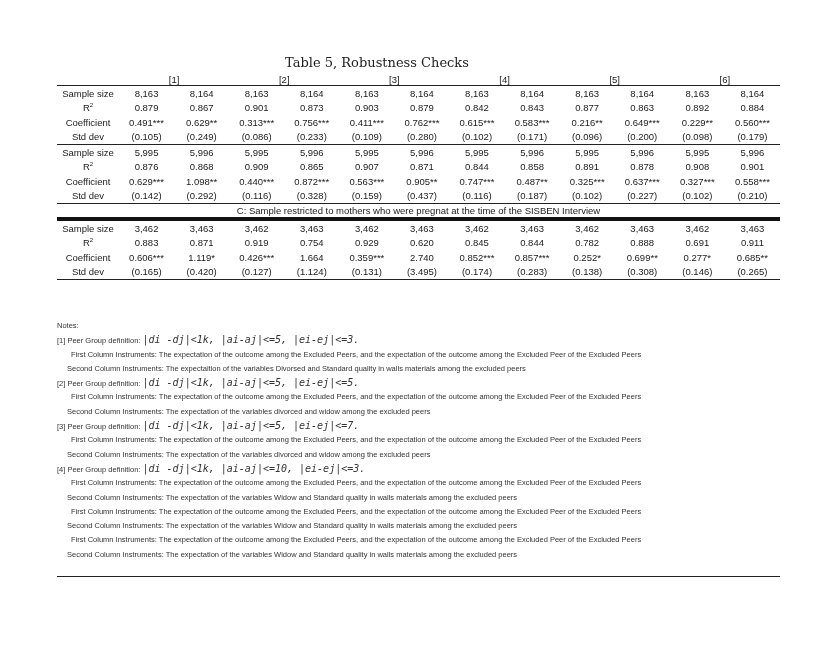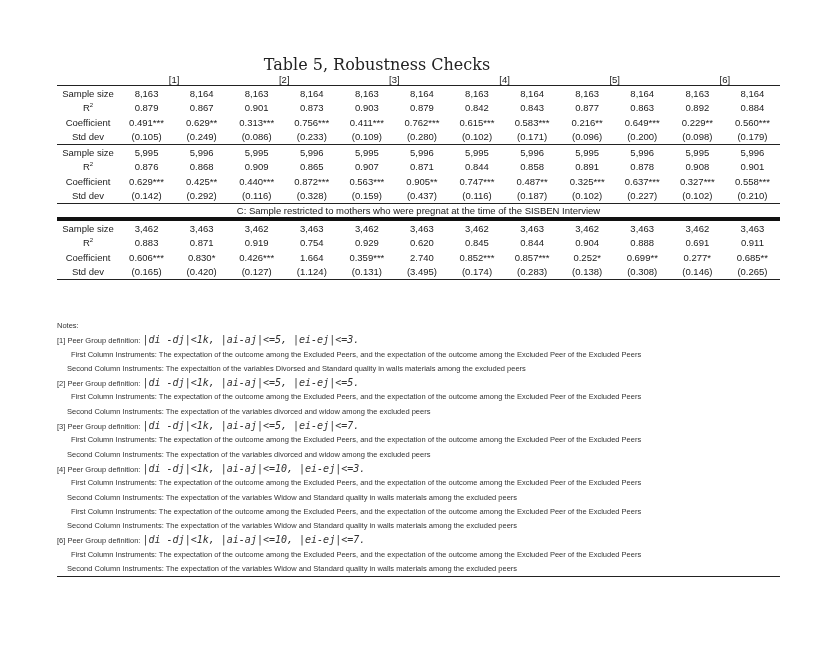--- a/index.html
+++ b/index.html
@@ -1,35 +1,35 @@
 <!DOCTYPE html>
 <html><head>
 <meta charset="utf-8">
 <style>
   html, body { margin: 0; padding: 0; background: #ffffff; }
   body { width: 835px; height: 660px; position: relative; overflow: hidden; color: #1a1a1a; }
   .title {
     position: absolute; top: 55px; left: 0; width: 754px; text-align: center;
-    font-family: "DejaVu Serif", serif; font-size: 16px; color: #222;
+    font-family: "DejaVu Serif", serif; font-size: 13px; color: #222;
   }
   .table-wrap {
     position: absolute; left: 57px; top: 73px; width: 723px;
     font-family: "Liberation Sans", sans-serif; font-size: 9.5px;
   }
   table { border-collapse: collapse; width: 100%; table-layout: fixed; }
   td { padding: 0; height: 14.5px; text-align: center; white-space: nowrap; }
   td.label { text-align: center; width: 62px; }
   tr.colhead td { height: 12px; border-bottom: 1px solid #222; }
   tr.panel-title td { height: 13px; border-bottom: 4px solid #111; text-align: center; }
   tr.last td { border-bottom: 1px solid #222; margin-top: 27px; }
   sup { font-size: 6px; }
   .notes {
     position: absolute; left: 57px; top: 319px; width: 723px;
     font-family: "Liberation Sans", sans-serif; font-size: 7.5px; color: #333;
-    border-bottom: 1px solid #222; padding-bottom: 0;
+    border-bottom: 1px solid #222; padding-bottom: 14px;
   }
   .note-line { height: 14.3px; line-height: 14.3px; white-space: nowrap; }
   .indent { padding-left: 10px; }
   .def { font-family: "DejaVu Sans Mono", monospace; font-style: italic; font-size: 10px; }
 </style>
 </head>
 <body>
 
 <div class="title">Table 5, Robustness Checks</div>
 
@@ -146,21 +146,21 @@
           <td>0.844</td>
           <td>0.858</td>
           <td>0.891</td>
           <td>0.878</td>
           <td>0.908</td>
           <td>0.901</td>
         </tr>
         <tr>
           <td class="label"><span>Coefficient</span></td>
           <td>0.629***</td>
-          <td>0.425**</td>
+          <td>1.098**</td>
           <td>0.440***</td>
           <td>0.872***</td>
           <td>0.563***</td>
           <td>0.905**</td>
           <td>0.747***</td>
           <td>0.487**</td>
           <td>0.325***</td>
           <td>0.637***</td>
           <td>0.327***</td>
           <td>0.558***</td>
@@ -201,29 +201,29 @@
         <tr>
           <td class="label"><span>R</span><sup>2</sup></td>
           <td>0.883</td>
           <td>0.871</td>
           <td>0.919</td>
           <td>0.754</td>
           <td>0.929</td>
           <td>0.620</td>
           <td>0.845</td>
           <td>0.844</td>
-          <td>0.904</td>
+          <td>0.782</td>
           <td>0.888</td>
           <td>0.691</td>
           <td>0.911</td>
         </tr>
         <tr>
           <td class="label"><span>Coefficient</span></td>
           <td>0.606***</td>
-          <td>0.830*</td>
+          <td>1.119*</td>
           <td>0.426***</td>
           <td>1.664</td>
           <td>0.359***</td>
           <td>2.740</td>
           <td>0.852***</td>
           <td>0.857***</td>
           <td>0.252*</td>
           <td>0.699**</td>
           <td>0.277*</td>
           <td>0.685**</td>
@@ -256,16 +256,15 @@
     <div class="note-line indent" style="padding-left: 14px;">First Column Instruments:  The expectation of the outcome among the Excluded Peers, and the expectation of the outcome among the Excluded Peer of the Excluded Peers</div>
     <div class="note-line indent">Second Column Instruments: The expectation of the variables divorced and widow among the excluded peers</div>
     <div class="note-line"><span>[3]</span> <span>Peer Group definition:</span> <span class="def">|di -dj|&lt;1k, |ai-aj|&lt;=5, |ei-ej|&lt;=7.</span></div>
     <div class="note-line indent" style="padding-left: 14px;">First Column Instruments:  The expectation of the outcome among the Excluded Peers, and the expectation of the outcome among the Excluded Peer of the Excluded Peers</div>
     <div class="note-line indent">Second Column Instruments: The expectation of the variables divorced and widow among the excluded peers</div>
     <div class="note-line"><span>[4]</span> <span>Peer Group definition:</span> <span class="def">|di -dj|&lt;1k, |ai-aj|&lt;=10, |ei-ej|&lt;=3.</span></div>
     <div class="note-line indent" style="padding-left: 14px;">First Column Instruments:  The expectation of the outcome among the Excluded Peers, and the expectation of the outcome among the Excluded Peer of the Excluded Peers</div>
     <div class="note-line indent">Second Column Instruments: The expectation of the variables Widow and Standard quality in walls materials among the excluded peers</div>
     <div class="note-line indent" style="padding-left: 14px;">First Column Instruments:  The expectation of the outcome among the Excluded Peers, and the expectation of the outcome among the Excluded Peer of the Excluded Peers</div>
     <div class="note-line indent">Second Column Instruments: The expectation of the variables Widow and Standard quality in walls materials among the excluded peers</div>
-    <div class="note-line"><span>[6]</span> <span>Peer Group definition:</span> <span class="def">|di -dj|&lt;1k, |ai-aj|&lt;=10, |ei-ej|&lt;=7.</span></div>
     <div class="note-line indent" style="padding-left: 14px;">First Column Instruments:  The expectation of the outcome among the Excluded Peers, and the expectation of the outcome among the Excluded Peer of the Excluded Peers</div>
     <div class="note-line indent">Second Column Instruments: The expectation of the variables Widow and Standard quality in walls materials among the excluded peers</div>
   </div>
 
 </body></html>

